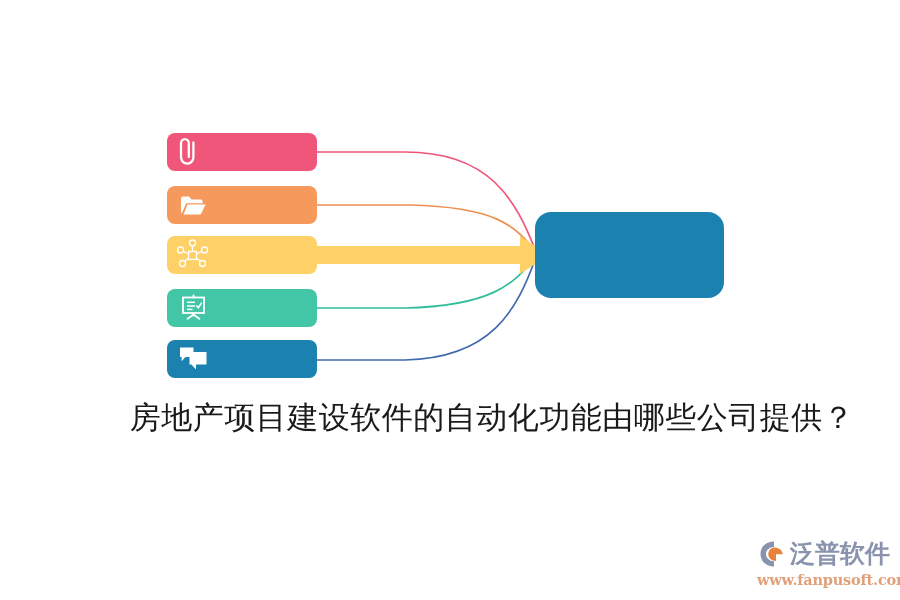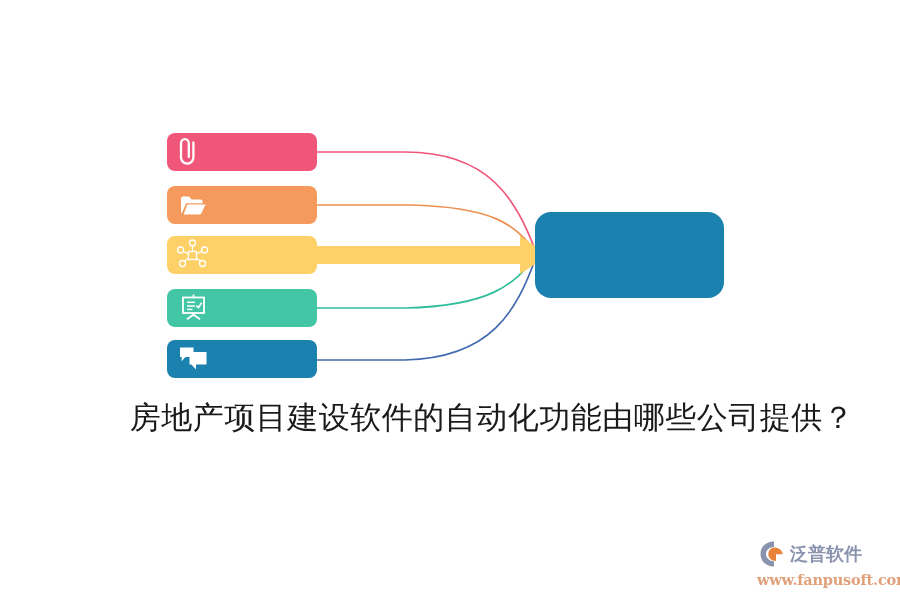--- a/index.html
+++ b/index.html
@@ -55,21 +55,21 @@
     height: 32px;
   }
   .logo-mark {
     width: 30px;
     height: 30px;
     flex: 0 0 30px;
     margin-right: 3px;
   }
   .logo-word {
     font-family: "DejaVu Sans", "Liberation Sans", sans-serif;
-    font-size: 18px;
+    font-size: 25px;
     font-weight: bold;
     color: #8a93ad;
     letter-spacing: 0px;
     line-height: 30px;
     white-space: nowrap;
   }
   .logo-url {
     font-family: "DejaVu Serif", "Liberation Serif", serif;
     font-size: 14.5px;
     font-weight: bold;

